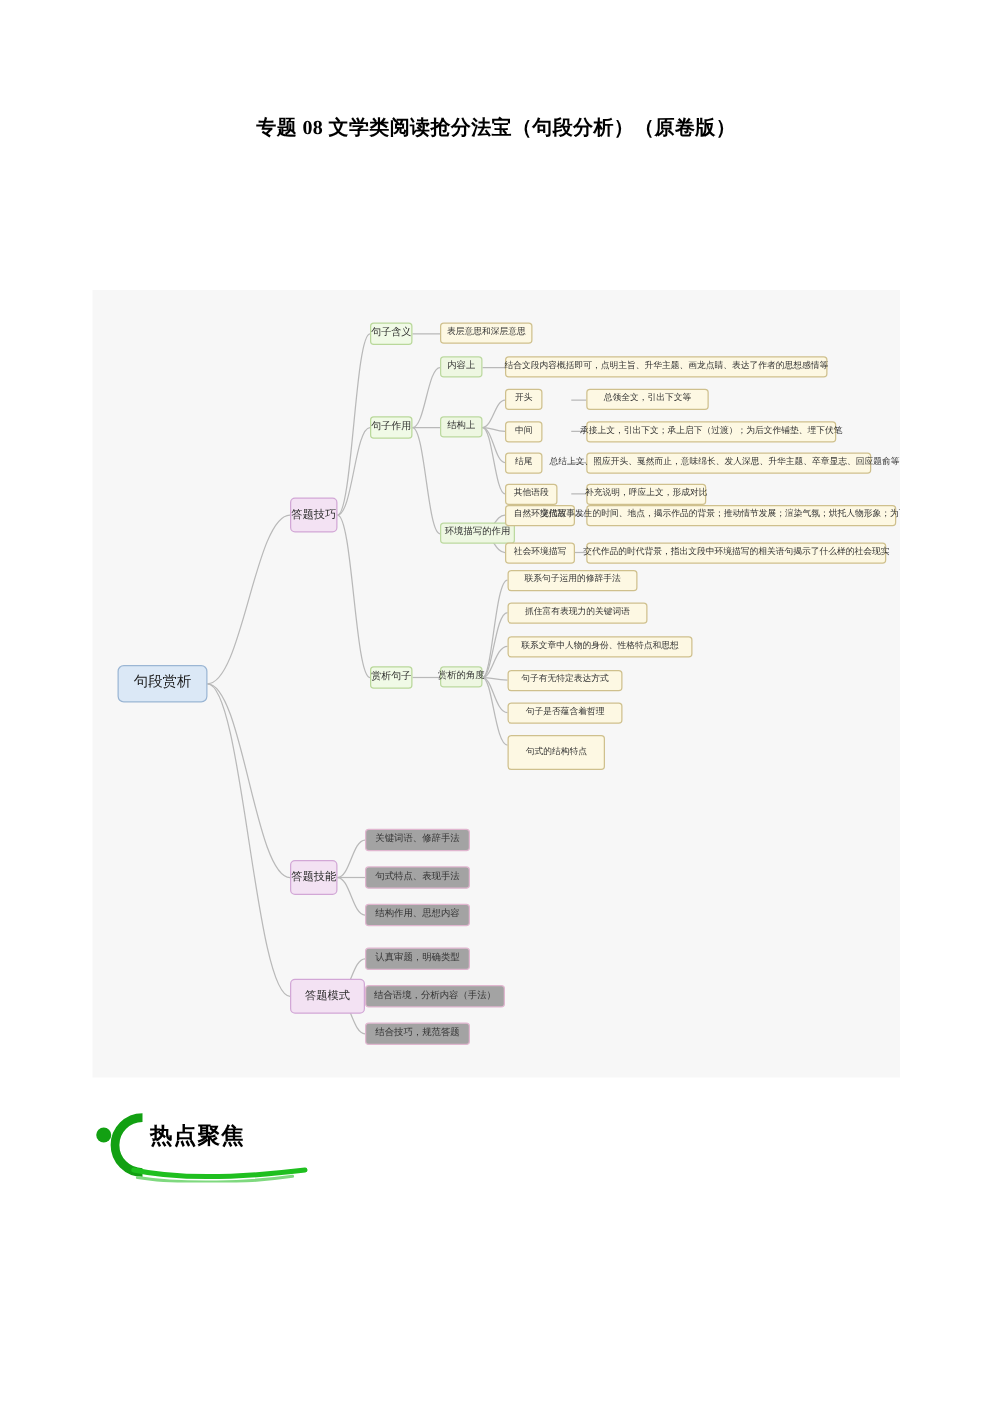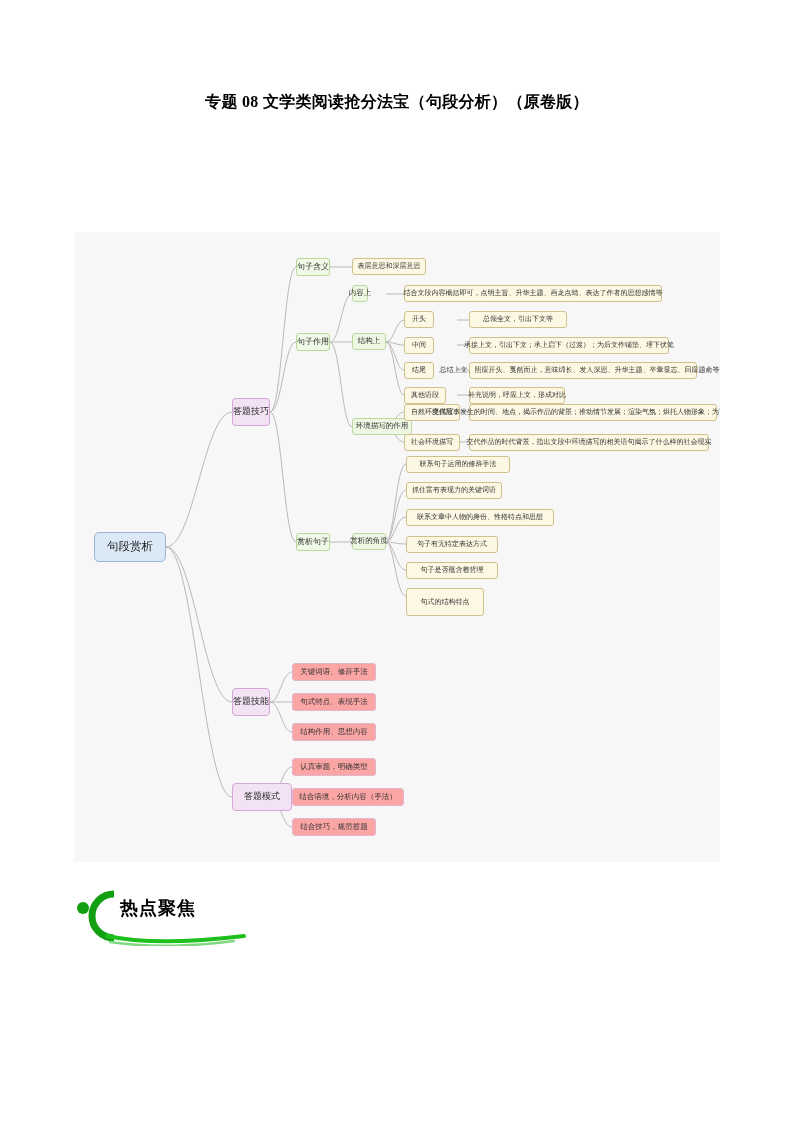--- a/index.html
+++ b/index.html
@@ -73,21 +73,21 @@
   }
   .node.lvl3 {
     background:#eef7e2; border:1px solid #bcd9a0;
     font-size:7.5px;
   }
   .node.leaf {
     background:#fdf8e3; border:1px solid #cfc08d;
     font-size:7px;
   }
   .node.pinkleaf {
-    background:#fca5a5; border:1px solid #e0b6cf;
+    background:#a3a3a3; border:1px solid #e0b6cf;
     font-size:7.5px;
   }
 
   
   .body-par {
     position:absolute; left:74px; top:957px; width:648px;
     font-family:"Liberation Serif", serif;
     font-size:13.5px;
     line-height:1.75;
     text-align:justify;
@@ -160,21 +160,21 @@
     <div class="node lvl1" style="left:158px; top:166px; width:38px; height:28px;">答题技巧</div>
     <div class="node lvl1" style="left:158px; top:456px; width:38px; height:28px;">答题技能</div>
     <div class="node lvl1" style="left:158px; top:551px; width:60px; height:28px;">答题模式</div>
 
     <div class="node lvl2" style="left:222px; top:26px; width:34px; height:18px;">句子含义</div>
     <div class="node lvl2" style="left:222px; top:101px; width:34px; height:18px;">句子作用</div>
     <div class="node lvl2" style="left:222px; top:301px; width:34px; height:18px;">赏析句子</div>
 
     <div class="node leaf" style="left:278px; top:26px; width:74px; height:17px;">表层意思和深层意思</div>
 
-    <div class="node lvl3" style="left:278px; top:53px; width:16px; height:17px;">内容上</div>
+    <div class="node lvl3" style="left:278px; top:53px; width:34px; height:17px;">内容上</div>
     <div class="node lvl3" style="left:278px; top:101px; width:34px; height:17px;">结构上</div>
     <div class="node lvl3" style="left:278px; top:186px; width:60px; height:17px;">环境描写的作用</div>
 
     <div class="node leaf" style="left:330px; top:53px; width:258px; height:17px;">结合文段内容概括即可，点明主旨、升华主题、画龙点睛、表达了作者的思想感情等</div>
 
     <div class="node leaf" style="left:330px; top:79px; width:30px; height:17px;">开头</div>
     <div class="node leaf" style="left:395px; top:79px; width:98px; height:17px;">总领全文，引出下文等</div>
 
     <div class="node leaf" style="left:330px; top:105px; width:30px; height:17px;">中间</div>
     <div class="node leaf" style="left:395px; top:105px; width:200px; height:17px;">承接上文，引出下文；承上启下（过渡）；为后文作铺垫、埋下伏笔</div>
@@ -187,21 +187,21 @@
 
     <div class="node leaf" style="left:330px; top:172px; width:56px; height:17px;">自然环境描写</div>
     <div class="node leaf" style="left:395px; top:172px; width:248px; height:17px;">交代故事发生的时间、地点，揭示作品的背景；推动情节发展；渲染气氛；烘托人物形象；为下文作铺垫</div>
 
     <div class="node leaf" style="left:330px; top:202px; width:56px; height:17px;">社会环境描写</div>
     <div class="node leaf" style="left:395px; top:202px; width:240px; height:17px;">交代作品的时代背景，指出文段中环境描写的相关语句揭示了什么样的社会现实</div>
 
     <div class="node lvl3" style="left:278px; top:301px; width:34px; height:17px;">赏析的角度</div>
 
     <div class="node leaf" style="left:332px; top:224px; width:104px; height:17px;">联系句子运用的修辞手法</div>
-    <div class="node leaf" style="left:332px; top:250px; width:96px; height:17px;">抓住富有表现力的关键词语</div>
+    <div class="node leaf" style="left:332px; top:250px; width:112px; height:17px;">抓住富有表现力的关键词语</div>
     <div class="node leaf" style="left:332px; top:277px; width:148px; height:17px;">联系文章中人物的身份、性格特点和思想</div>
     <div class="node leaf" style="left:332px; top:304px; width:92px; height:17px;text-align:right;">句子有无特定表达方式</div>
     <div class="node leaf" style="left:332px; top:330px; width:92px; height:17px;">句子是否蕴含着哲理</div>
     <div class="node leaf" style="left:332px; top:356px; width:78px; height:28px;">句式的结构特点</div>
 
     <div class="node pinkleaf" style="left:218px; top:431px; width:84px; height:18px;">关键词语、修辞手法</div>
     <div class="node pinkleaf" style="left:218px; top:461px; width:84px; height:18px;">句式特点、表现手法</div>
     <div class="node pinkleaf" style="left:218px; top:491px; width:84px; height:18px;">结构作用、思想内容</div>
 
     <div class="node pinkleaf" style="left:218px; top:526px; width:84px; height:18px;">认真审题，明确类型</div>

